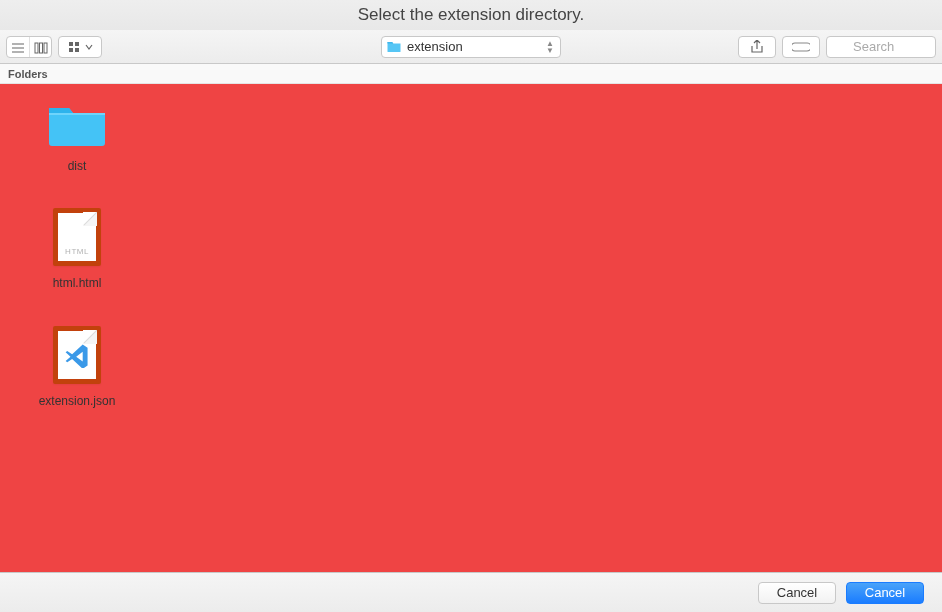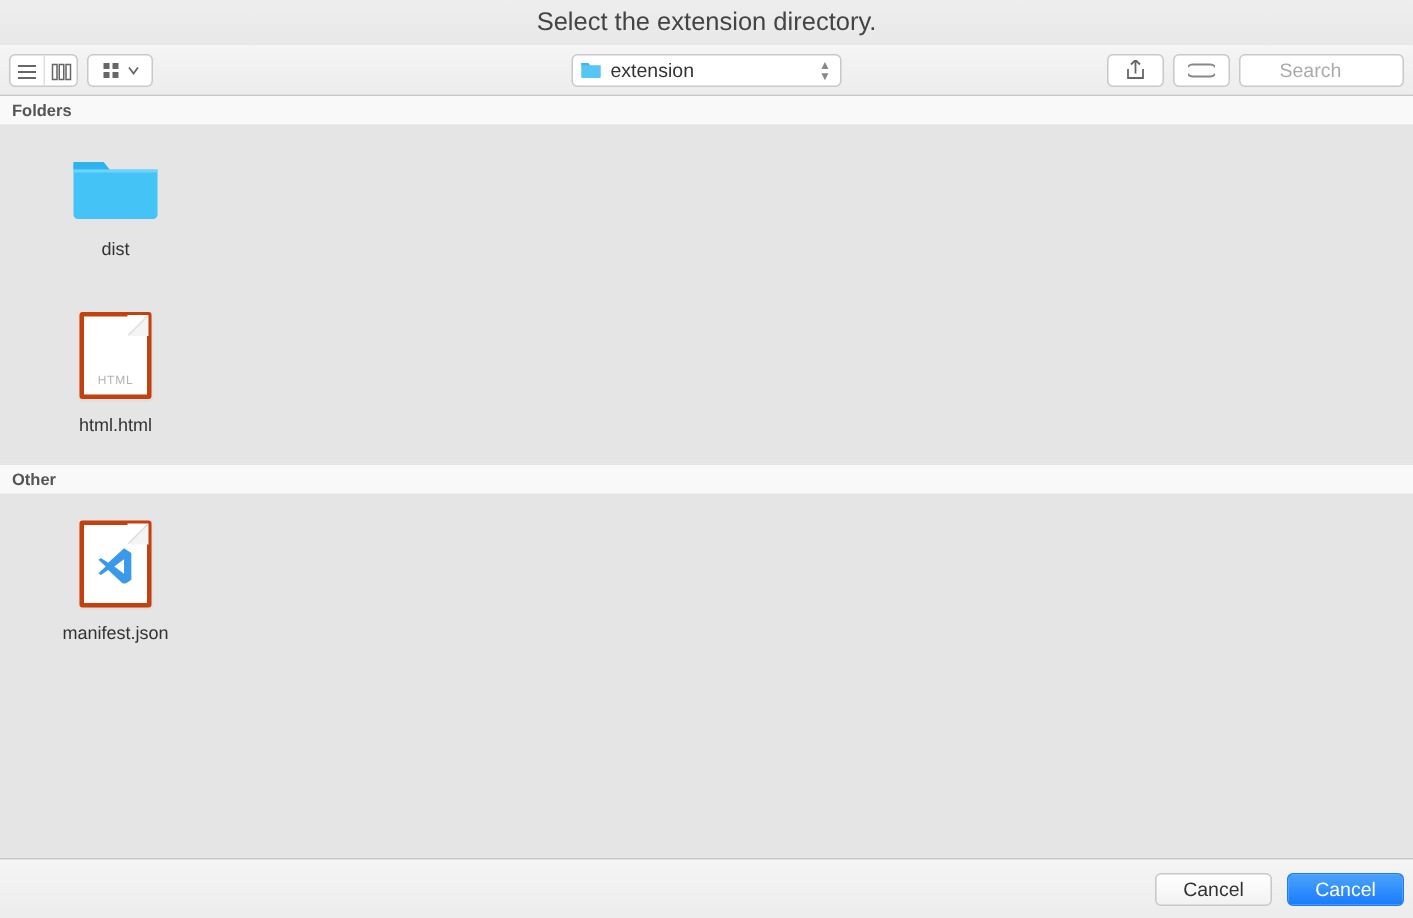--- a/index.html
+++ b/index.html
@@ -131,21 +131,21 @@
       background: transparent;
     }
     .search-input::placeholder { color: #aaa; }
 
     .content {
       position: absolute;
       top: 64px;
       left: 0;
       right: 0;
       bottom: 40px;
-      background: #e5e5e5;
+      background: #ef4444;
       overflow: auto;
     }
 
     .section-header {
       font-size: 11px;
       font-weight: 600;
       color: #555;
       padding: 4px 8px 3px;
       background: #f9f9f9;
       border-top: 1px solid #e5e5e5;
@@ -184,21 +184,21 @@
 
     .footer {
       position: absolute;
       left: 0; right: 0; bottom: 0;
       height: 40px;
       background: linear-gradient(to bottom, #f5f5f5, #ececec);
       border-top: 1px solid #c8c8c8;
       display: flex;
       align-items: center;
       justify-content: flex-end;
-      padding: 0 6px;
+      padding: 0 18px;
       gap: 10px;
     }
     .btn {
       height: 22px;
       min-width: 78px;
       padding: 0 12px;
       border-radius: 4px;
       font-size: 13px;
       display: inline-flex;
       align-items: center;
@@ -214,21 +214,21 @@
       background: linear-gradient(to bottom, #4aa3f9, #1a7cff);
       border: 1px solid #1a7cff;
       color: #fff;
     }
 
     
     .doc-page {
       width: 48px;
       height: 58px;
       background: #fff;
-      border: 3px solid #c2410c;
+      border: 5px solid #c2410c;
       border-radius: 2px;
       position: relative;
       box-shadow: 0 1px 2px rgba(0,0,0,0.05);
     }
     .doc-page::before {
       content: "";
       position: absolute;
       top: -1px;
       right: -1px;
       width: 14px;
@@ -339,31 +339,30 @@
     <div class="file-item">
       <div class="file-icon-box" style="height:62px">
         <div class="doc-page">
           <div class="doc-label-bottom">HTML</div>
         </div>
       </div>
       <div class="file-label">html.html</div>
     </div>
   </div>
 
-  <div class="section-header">Other</div>
   <div class="section-body">
     <div class="file-item">
       <div class="file-icon-box" style="height:62px">
         <div class="doc-page">
           <svg class="vscode-glyph" width="26" height="26" viewBox="0 0 32 32">
             <path d="M23 3 L10 15 L4 11 L2 12.5 L8 18 L2 23.5 L4 25 L10 21 L23 33 L29 29 V7 Z M23 12 V24 L15 18 Z" fill="#3A99E8"></path>
           </svg>
         </div>
       </div>
-      <div class="file-label">manifest.json</div>
+      <div class="file-label">extension.json</div>
     </div>
   </div>
 
 </div>
 
 <div class="footer">
   <div class="btn btn-default">
     <span>Cancel</span>
   </div>
   <div class="btn btn-primary">

